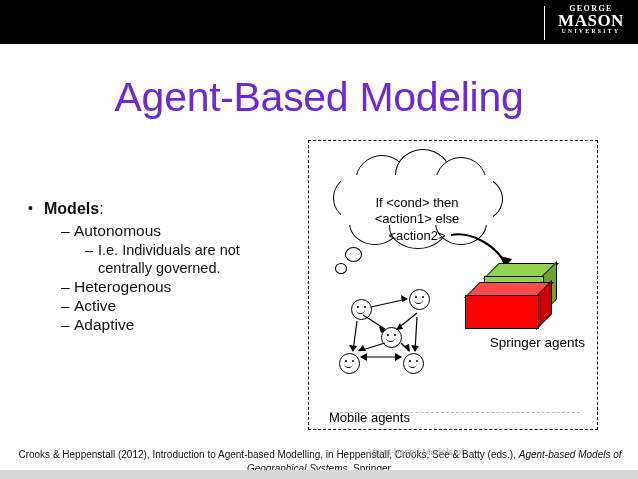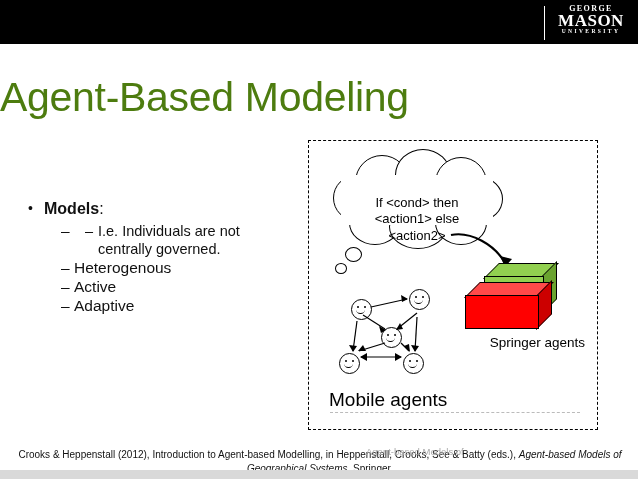--- a/index.html
+++ b/index.html
@@ -65,23 +65,23 @@
     width: 1px;
     height: 34px;
     background: #ffffff;
   }
   
   .title {
     position: absolute;
     left: 0;
     top: 74px;
     width: 638px;
-    text-align: left;
+    text-align: center;
     font-size: 41px;
-    color: #4d7c0f;
+    color: #6d28d9;
     font-family: "Liberation Sans", sans-serif;
     font-weight: normal;
     letter-spacing: -0.3px;
   }
   
   .bullets {
     position: absolute;
     left: 36px;
     top: 200px;
     width: 260px;
@@ -199,22 +199,22 @@
     left: 4px;
     top: 8px;
     width: 9px;
     height: 5px;
     border-bottom: 1.2px solid #000;
     border-radius: 0 0 9px 9px;
   }
   .label-mobile {
     position: absolute;
     left: 20px;
-    bottom: 18px;
-    font-size: 19px;
+    bottom: 4px;
+    font-size: 13px;
     color: #000;
     text-align: right;
   }
   .label-immobile {
     position: absolute;
     right: 12px;
     bottom: 79px;
     font-size: 13.5px;
     color: #000;
   }
@@ -348,20 +348,21 @@
 
   <div class="title">Agent-Based Modeling</div>
 
   <div class="bullets">
     <div class="b1">
       <span class="dot">•</span>
       <b>Models</b><span>:</span>
     </div>
     <div class="b2">
       <span class="dash">–</span>
+      <span>Autonomous</span>
     </div>
     <div class="b3">
       <span class="dash">–</span>
       <span>I.e. Individuals are not centrally governed.</span>
     </div>
     <div class="b2">
       <span class="dash">–</span>
       <span>Heterogenous</span>
     </div>
     <div class="b2">

